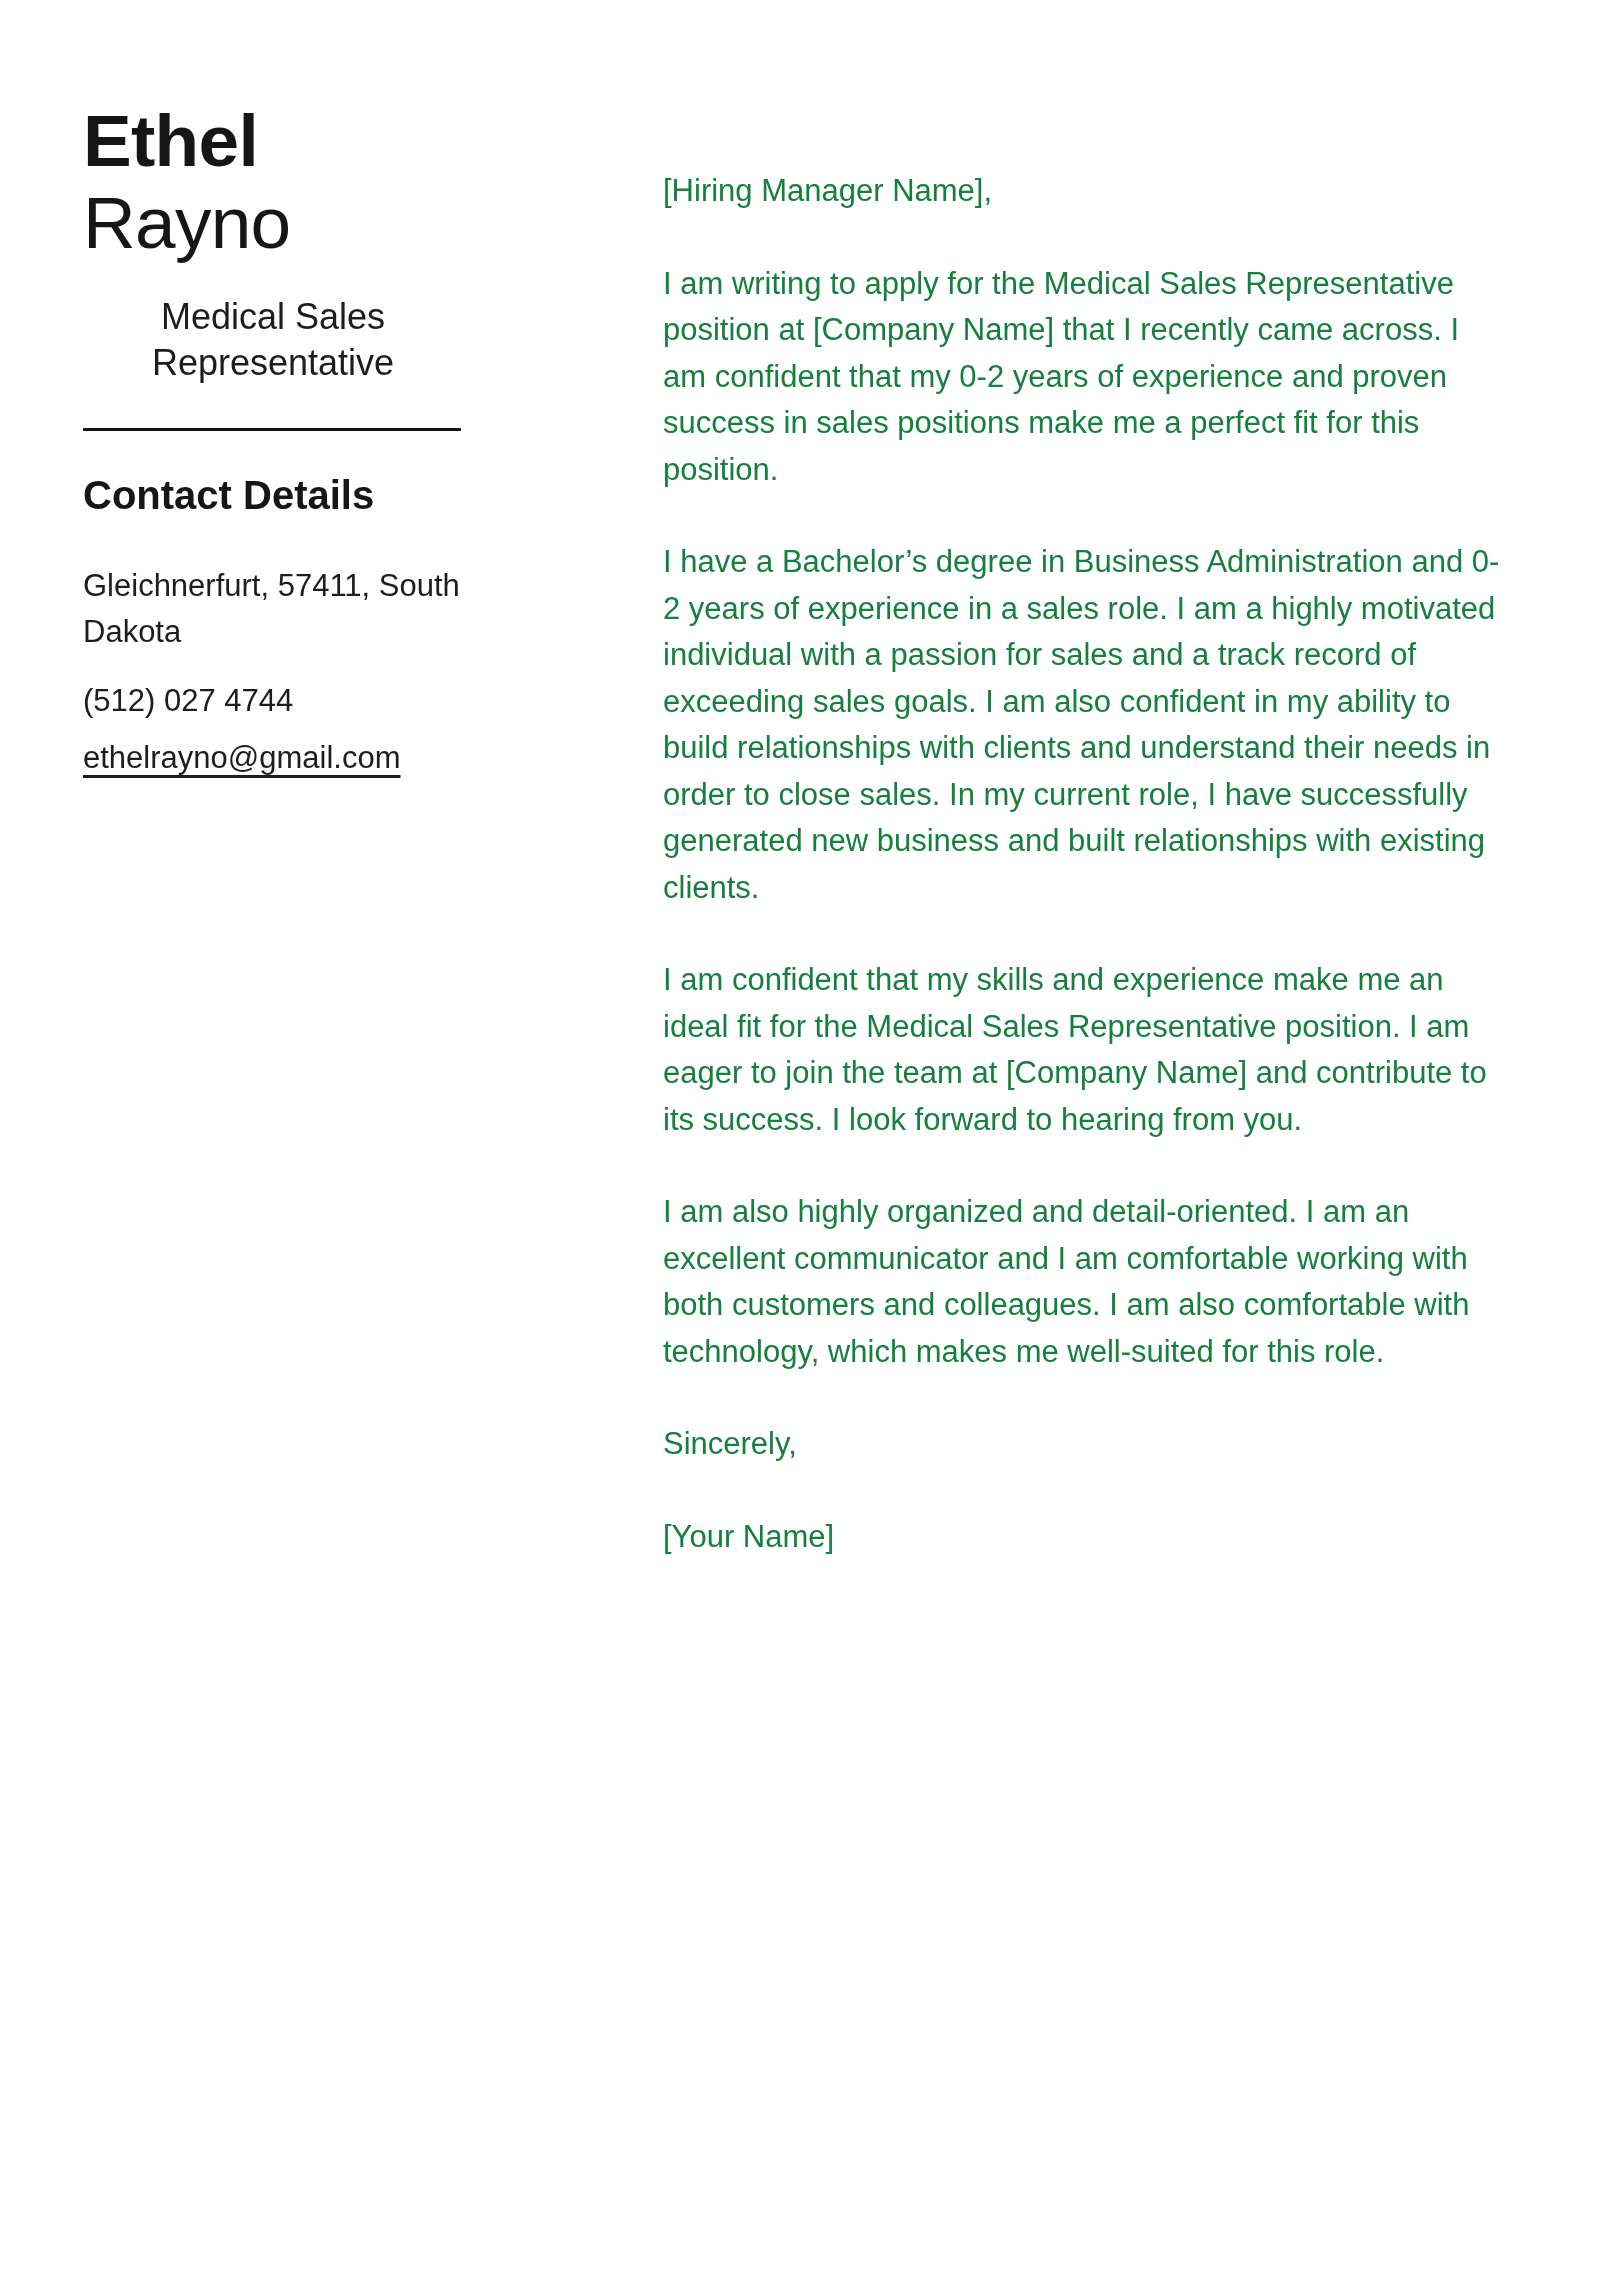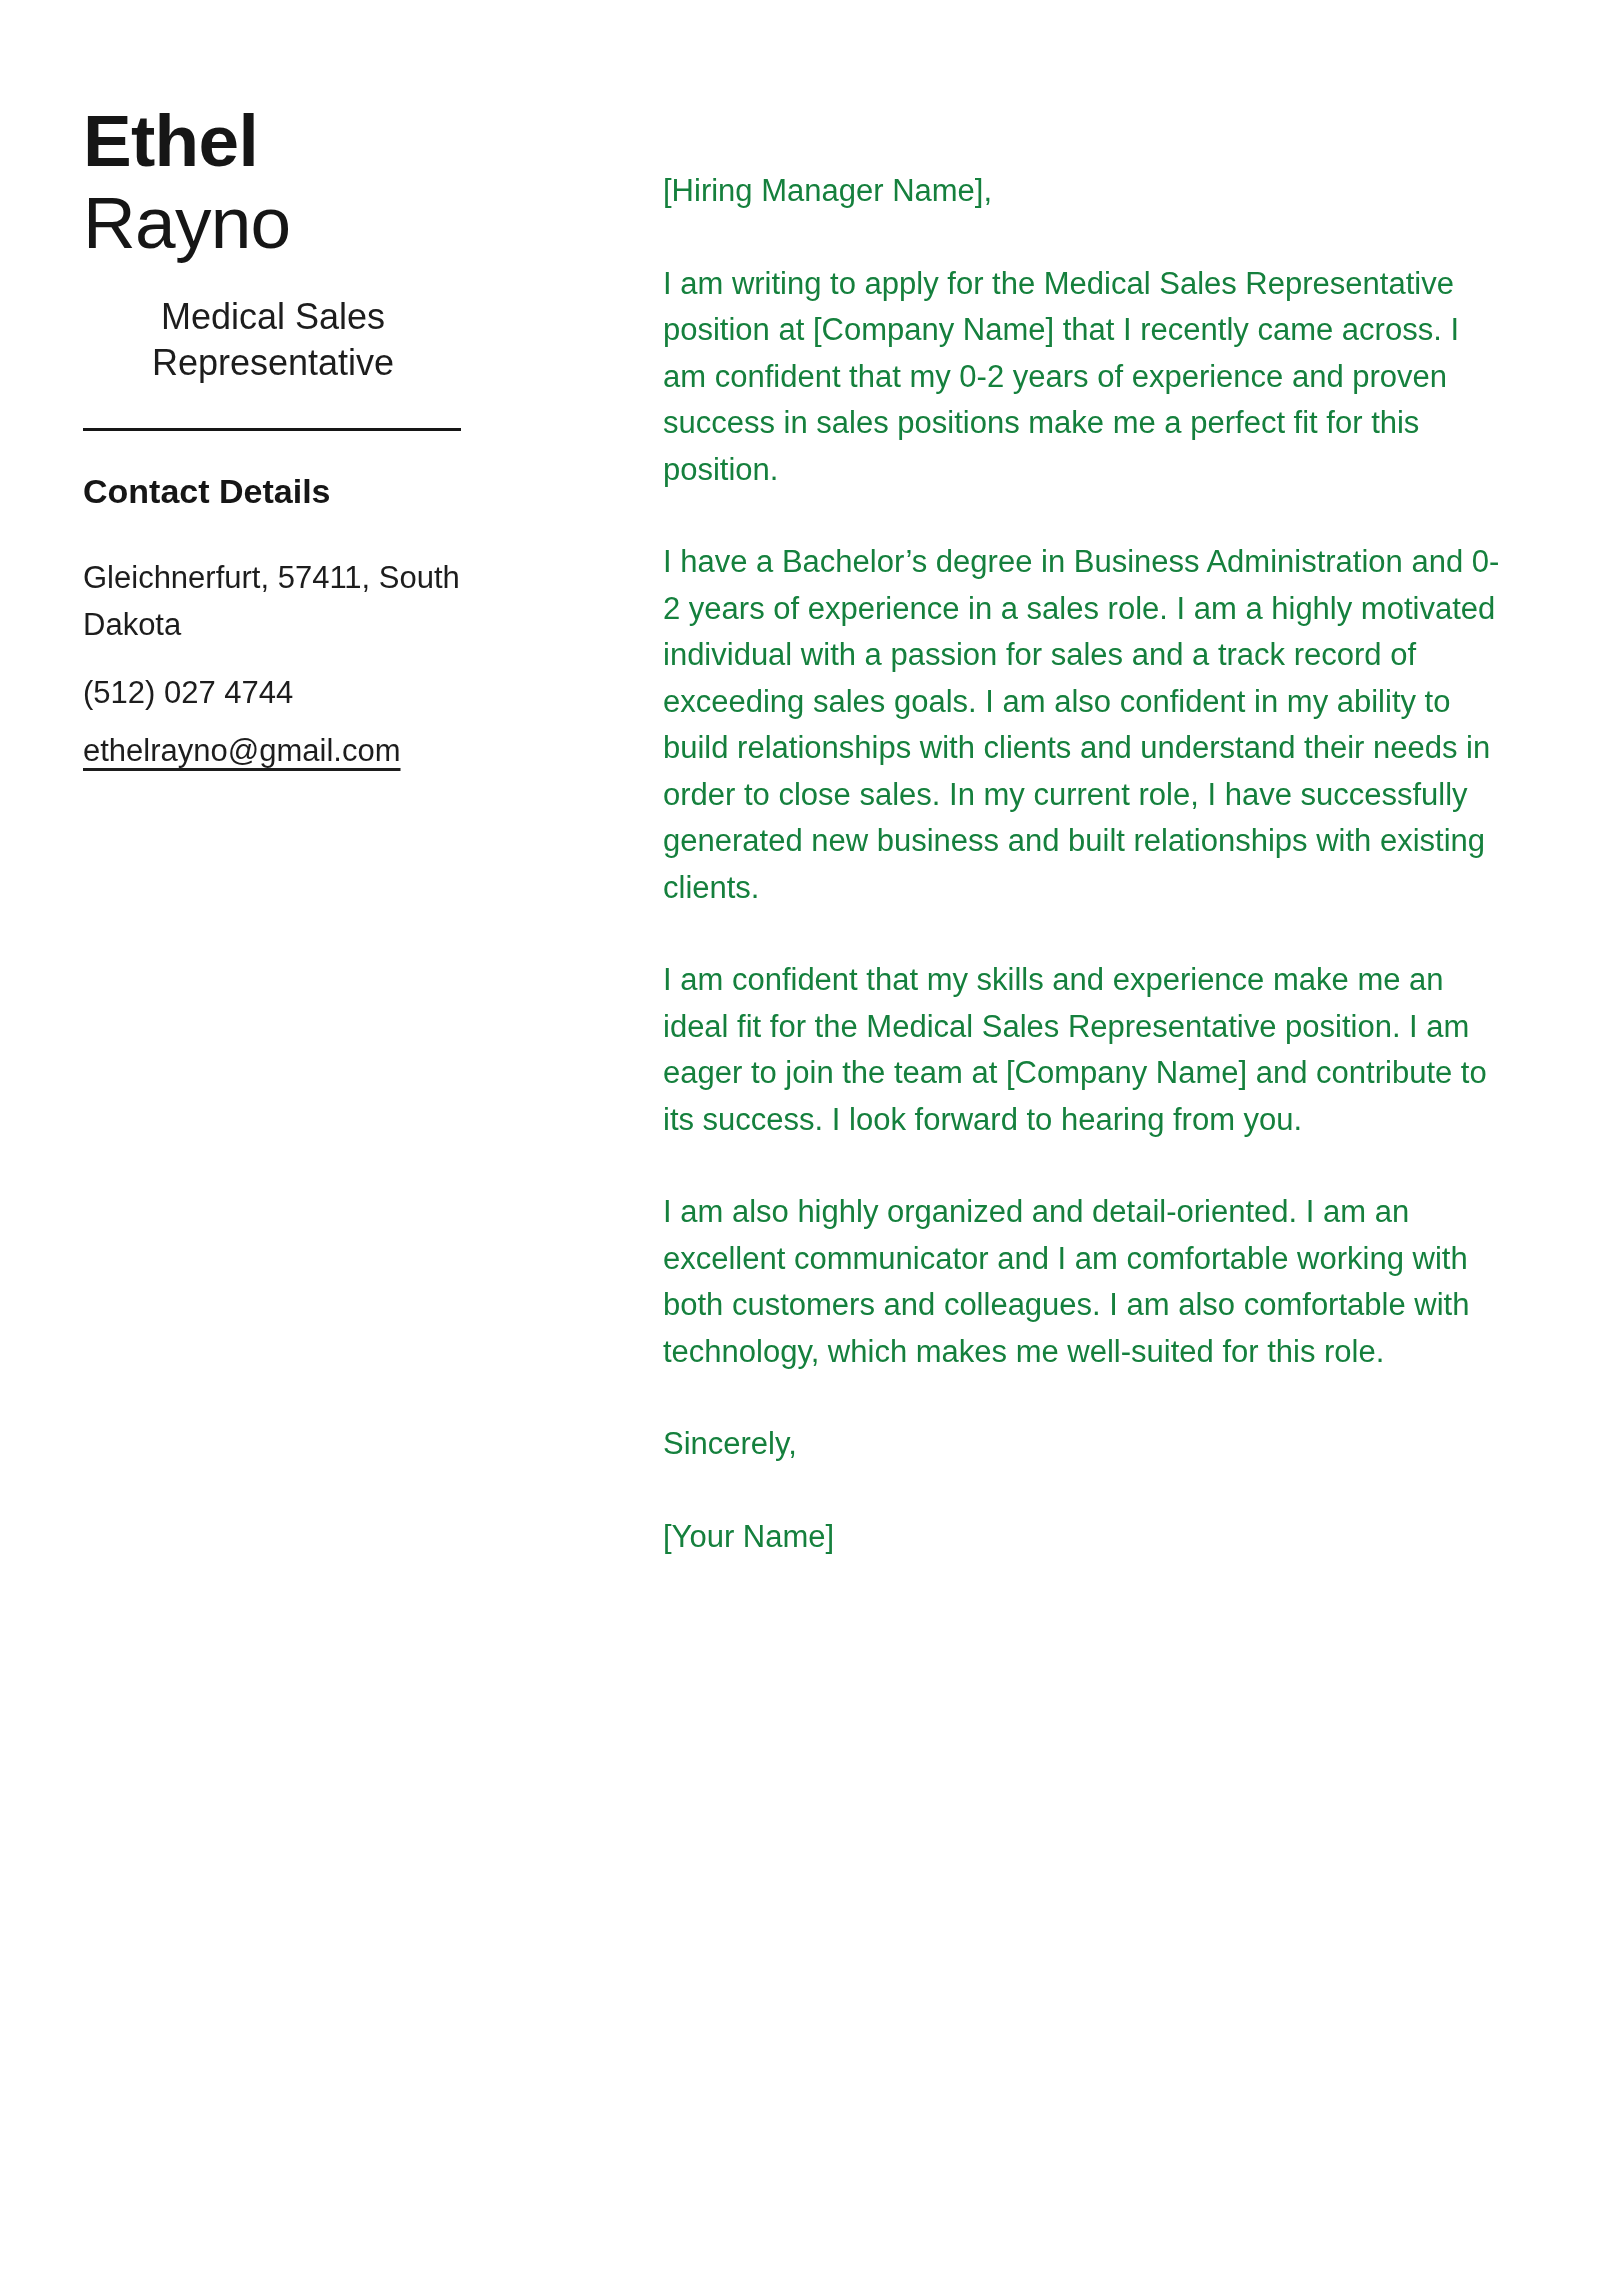--- a/index.html
+++ b/index.html
@@ -44,21 +44,21 @@
     text-align: center;
   }
   .rule {
     margin-top: 42px;
     width: 378px;
     height: 3.3px;
     background: #161616;
   }
   .contact-heading {
     margin: 38px 0 0 0;
-    font-size: 34px;
+    font-size: 40px;
     line-height: 1.3;
     font-weight: 700;
     color: #161616;
   }
   .contact-item {
     display: block;
     font-size: 31px;
     line-height: 1.5;
     color: #1d1d1d;
   }

